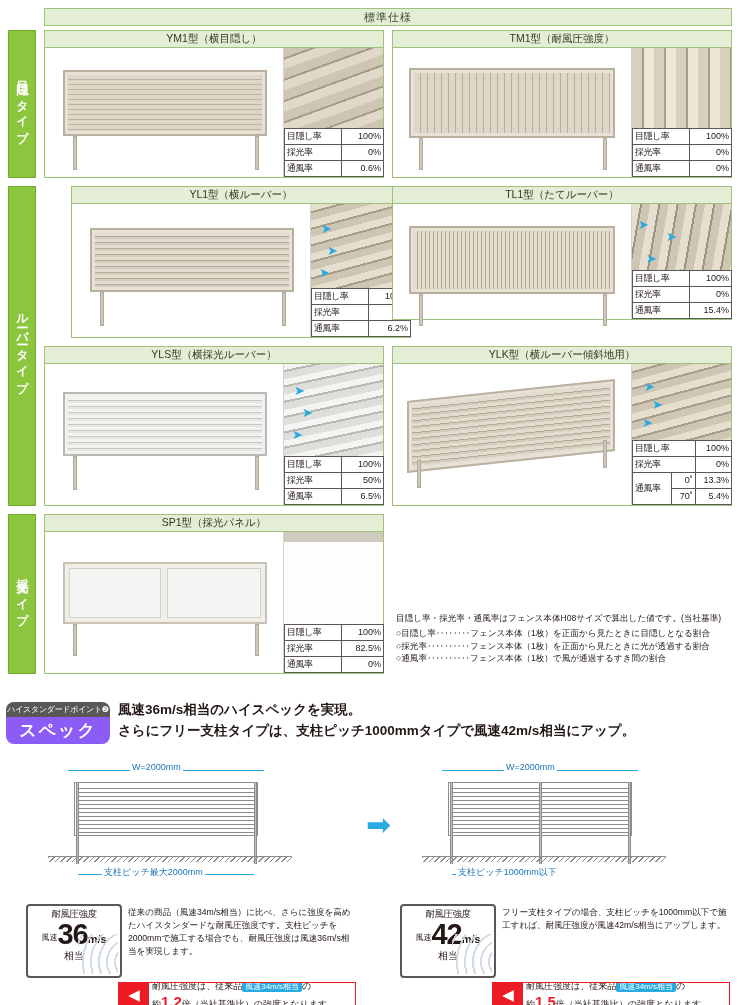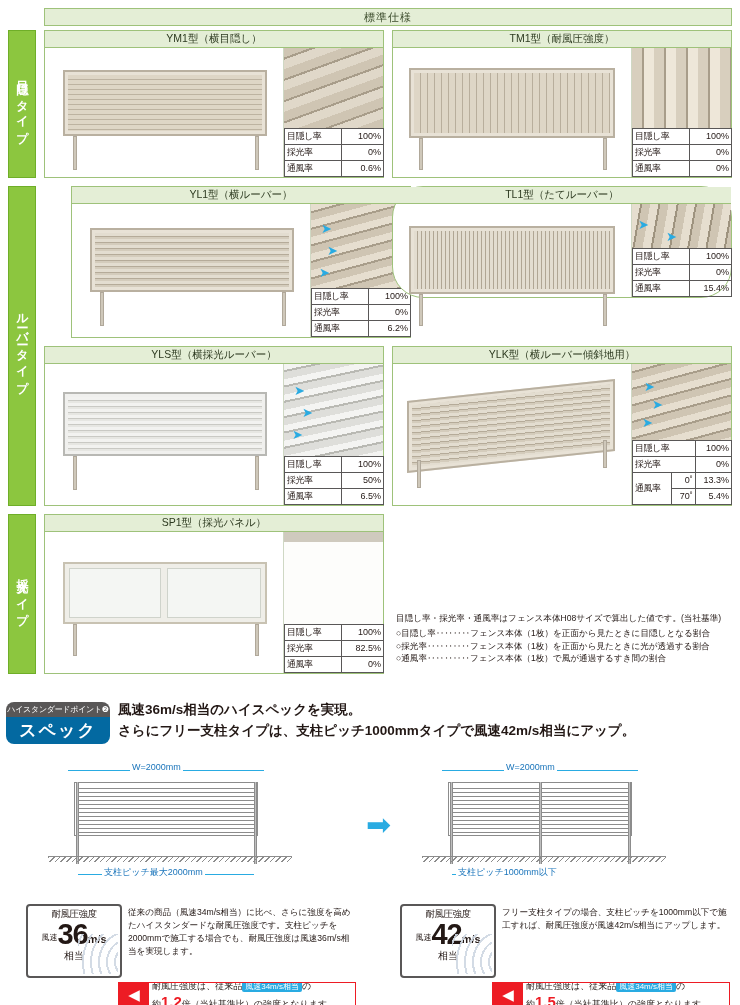--- a/index.html
+++ b/index.html
@@ -180,21 +180,21 @@
   .spec-banner { position: absolute; left: 6px; top: 700px; width: 728px; height: 48px; }
   .hs-badge {
     position: absolute; left: 0; top: 2px; width: 104px; height: 42px;
   }
   .hs-top {
     height: 15px; background: #595757; color: #fff; font-size: 8px;
     display: flex; align-items: center; justify-content: center;
     border-radius: 8px 8px 0 0; letter-spacing: -0.3px;
   }
   .hs-bot {
-    height: 27px; background: #0369a1; color: #fff;
+    height: 27px; background: #8b5cf6; color: #fff;
     display: flex; align-items: center; justify-content: center;
     font-size: 17px; font-weight: bold; border-radius: 0 0 8px 8px;
     letter-spacing: 2px;
   }
   .spec-lines {
     position: absolute; left: 112px; top: 0; width: 616px;
     font-size: 13.5px; font-weight: bold; line-height: 1.55; color: #231815;
   }
 
   
@@ -389,21 +389,21 @@
           <tr>
             <td class="lbl">通風率</td>
             <td class="val">6.2%</td>
           </tr>
         </tbody>
           </table>
       </div>
     </div>
   </div>
 
-  <div class="card" style="left:392px; top:186px; width:340px; height:112px;border-radius:31px;">
+  <div class="card" style="left:392px; top:186px; width:340px; height:134px;">
     <div class="card-title">TL1型（たてルーバー）</div>
     <div class="card-body">
       <div class="fig-main">
         <div class="frame-h" style="left:16px; top:22px; width:206px; height:68px;">
           <div class="slats-louver-v"></div>
         </div>
         <div class="post" style="left:26px; top:90px; height:32px;"></div>
         <div class="post" style="left:210px; top:90px; height:32px;"></div>
       </div>
       <div class="fig-side">

